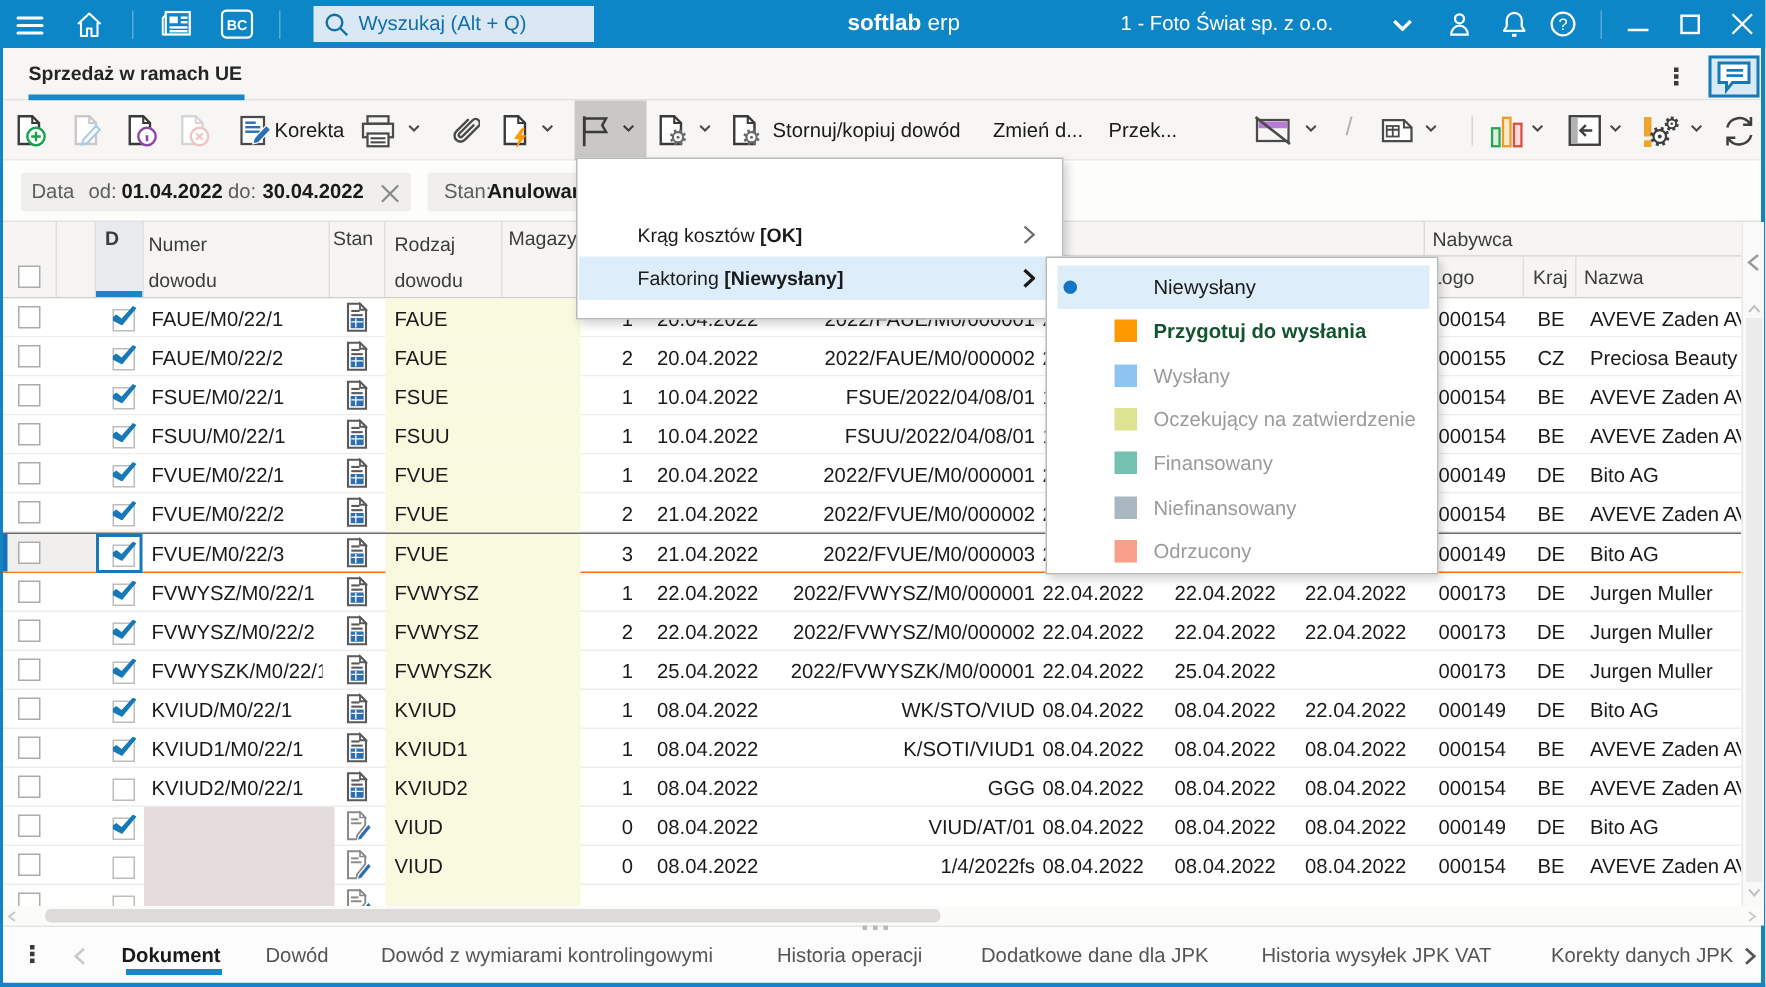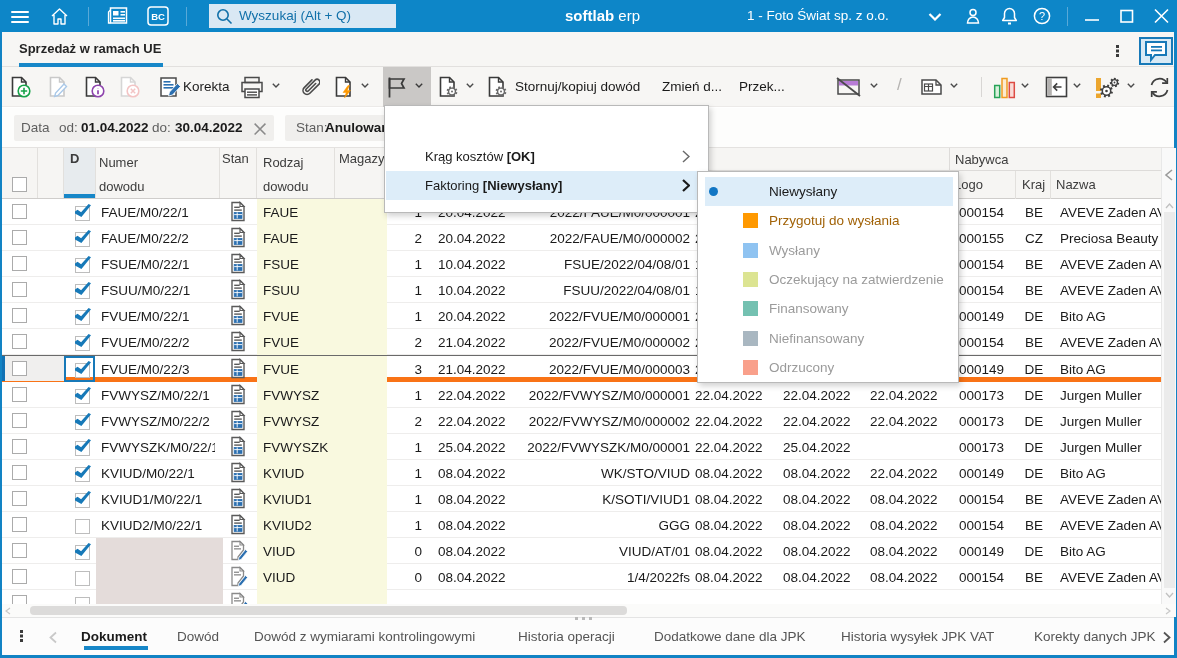--- a/index.html
+++ b/index.html
@@ -53,21 +53,21 @@
 .row .ckraj { left:1016px; width:32px; text-align:center; }
 .row .cnazwa { left:1058px; width:101px; }
 .row .cb { position:absolute; left:10px; top:5px; width:15px; height:15px; border:1px solid #ababab; background:#fff; }
 .graycell { position:absolute; left:94px; top:0; width:127px; height:26px; background:#e4dcda; }
 .chk { position:absolute; left:72px; top:5px; width:18px; height:17px; }
 .chk::before { content:""; position:absolute; left:1px; top:2px; width:13px; height:13px; border:1px solid #bdbdbd; background:#fff; }
 .chk::after { content:""; position:absolute; left:1px; top:0px; width:16px; height:13px; background:#1779b8; clip-path:polygon(0 58%, 16% 44%, 38% 64%, 85% 0, 100% 10%, 40% 100%, 0 74%); }
 .chk.un::after { display:none; }
 .dfoc { position:absolute; left:62px; top:0px; width:31px; height:26px; border:2px solid #1779b8; }
 .dfoc .chk { left:8px; top:3px; }
-.row.sel { border-top:1px solid #6a6a6a; border-bottom:5px solid #f97316; height:27px; }
+.row.sel { border-top:1px solid #6a6a6a; border-bottom:1px solid #f97316; height:27px; }
 .row.sel::before { content:""; position:absolute; left:0; top:0; width:62px; height:25px; background:#f0efee; }
 .row.sel::after { content:""; position:absolute; left:0; top:0; width:3px; height:25px; background:#1272b4; }
 .vline { position:absolute; top:0; width:1px; height:100%; background:#e2e0dd; }
 
 #vscroll { position:absolute; left:1159px; top:148px; width:15px; height:456px; background:#f9f9f9; border-left:1px solid #e8e8e8; }
 #vscroll .thumb { position:absolute; left:2px; top:64px; width:11px; height:376px; background:#ebebeb; }
 #hscroll { position:absolute; left:0; top:604px; width:1174px; height:13px; background:#fbfbfa; }
 #hscroll .thumb { position:absolute; left:28px; top:2px; width:597px; height:9px; background:#dcdbda; border-radius:4px; }
 
 #bottombar { position:absolute; left:0; top:617px; width:1172px; height:38px; background:#fcfcfc; border-top:1px solid #e4e4e4; font-size:13.5px; color:#555; }
@@ -79,21 +79,21 @@
 #menu1 { left:382px; top:105px; width:325px; height:108px; }
 #menu1 .mi { position:absolute; left:1px; width:322px; height:29px; font-size:13px; color:#1a1a1a; line-height:29px; white-space:nowrap; }
 #menu1 .mi .txt { position:absolute; left:39px; }
 #menu1 .mi .arr { position:absolute; left:296px; top:8px; width:8px; height:13px; }
 #menu1 .hl { background:#ddedf9; }
 #menu2 { left:695px; top:171px; width:262px; height:212px; }
 #menu2 .mi { position:absolute; left:7px; width:248px; height:29px; font-size:13.5px; color:#9b9b9b; line-height:29px; white-space:nowrap; }
 #menu2 .mi .txt { position:absolute; left:64px; }
 #menu2 .mi .sq { position:absolute; left:37.5px; top:7px; width:15px; height:15px; }
 #menu2 .hl { background:#ddedf9; color:#1a1a1a; }
-#menu2 .en { color:#a16207; }
+#menu2 .en { color:#14532d;font-weight:bold; }
 #menu2 .dot { position:absolute; left:4px; top:10px; width:9px; height:9px; border-radius:50%; background:#1276c4; }
 </style></head>
 <body>
 <div id="app">
 
 <div id="titlebar">
   <div id="hamb">
         <span style="top:10.5px"></span>
         <span style="top:15.5px"></span>
         <span style="top:20.5px"></span>

